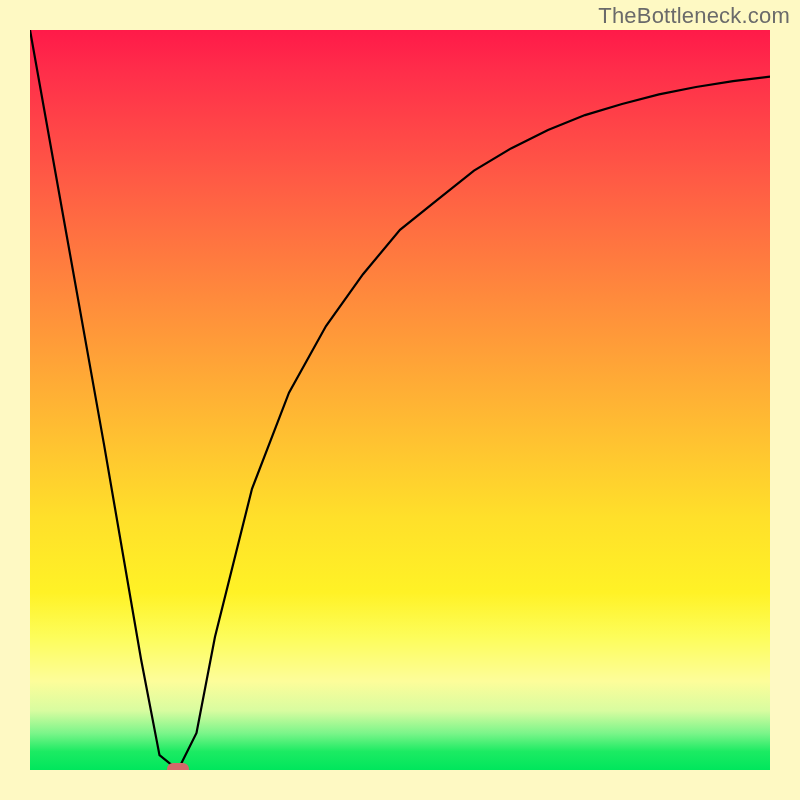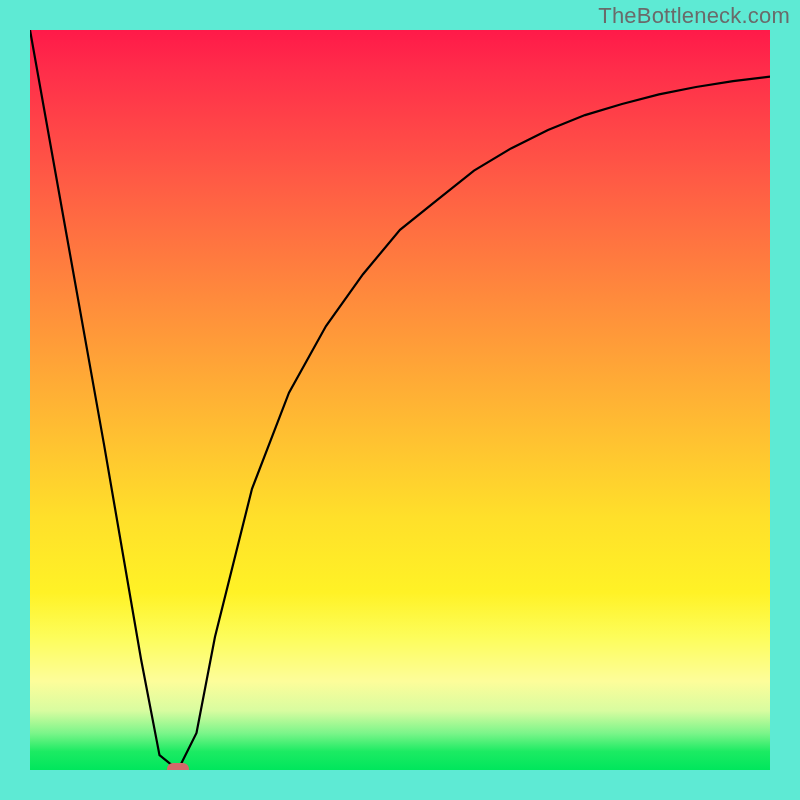--- a/index.html
+++ b/index.html
@@ -8,21 +8,21 @@
     width: 800px;
     height: 800px;
     overflow: hidden;
     background: #fff;
     font-family: Arial, Helvetica, sans-serif;
   }
   .frame {
     position: relative;
     width: 800px;
     height: 800px;
-    background: #5eead4;
+    background: #fef9c3;
   }
   .attribution {
     position: absolute;
     top: 3px;
     right: 10px;
     color: #6a6a6a;
     font-size: 22px;
     font-weight: 400;
     letter-spacing: 0.2px;
     z-index: 20;

